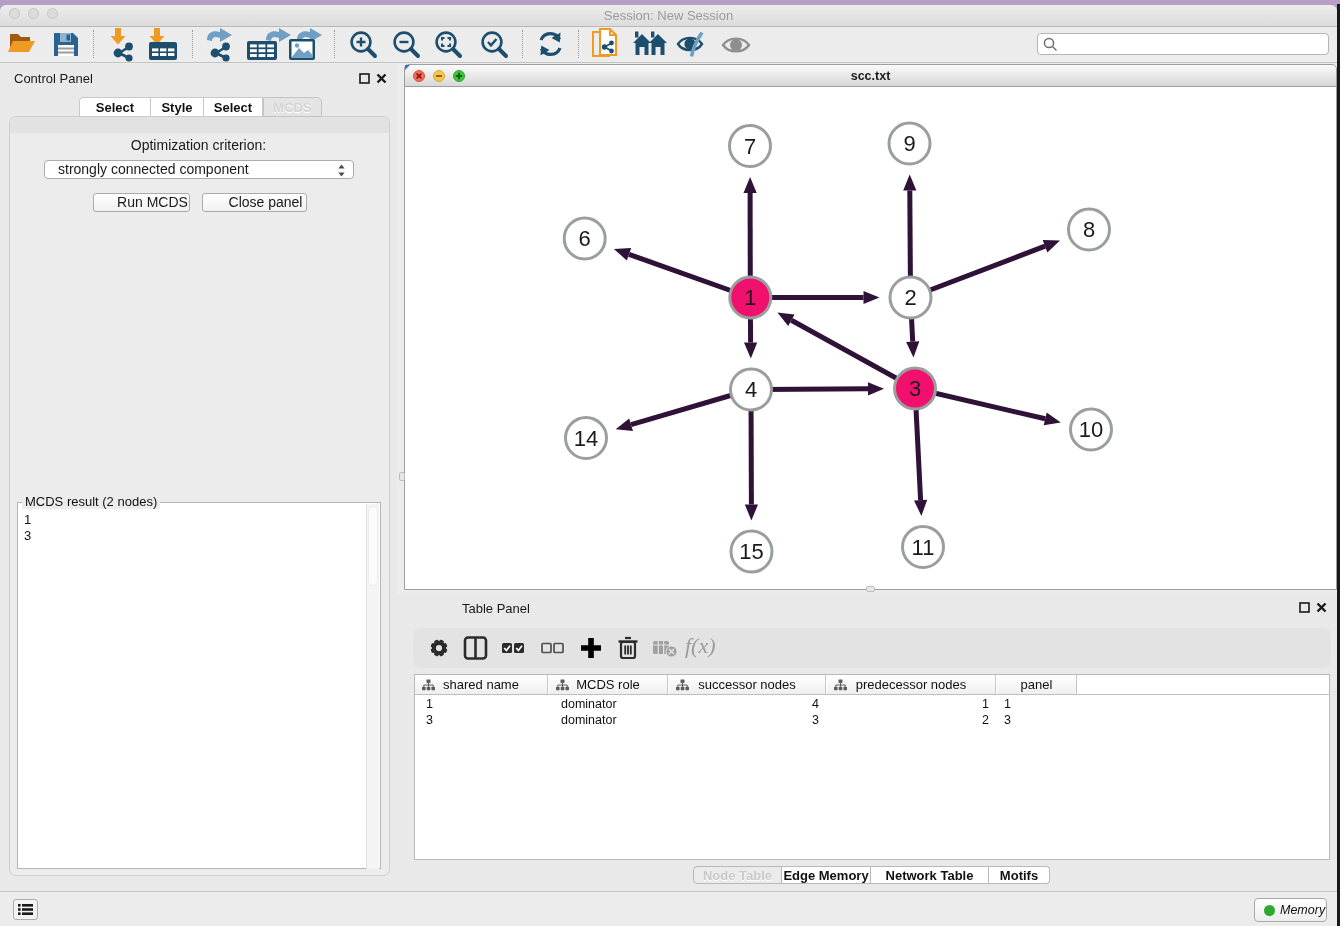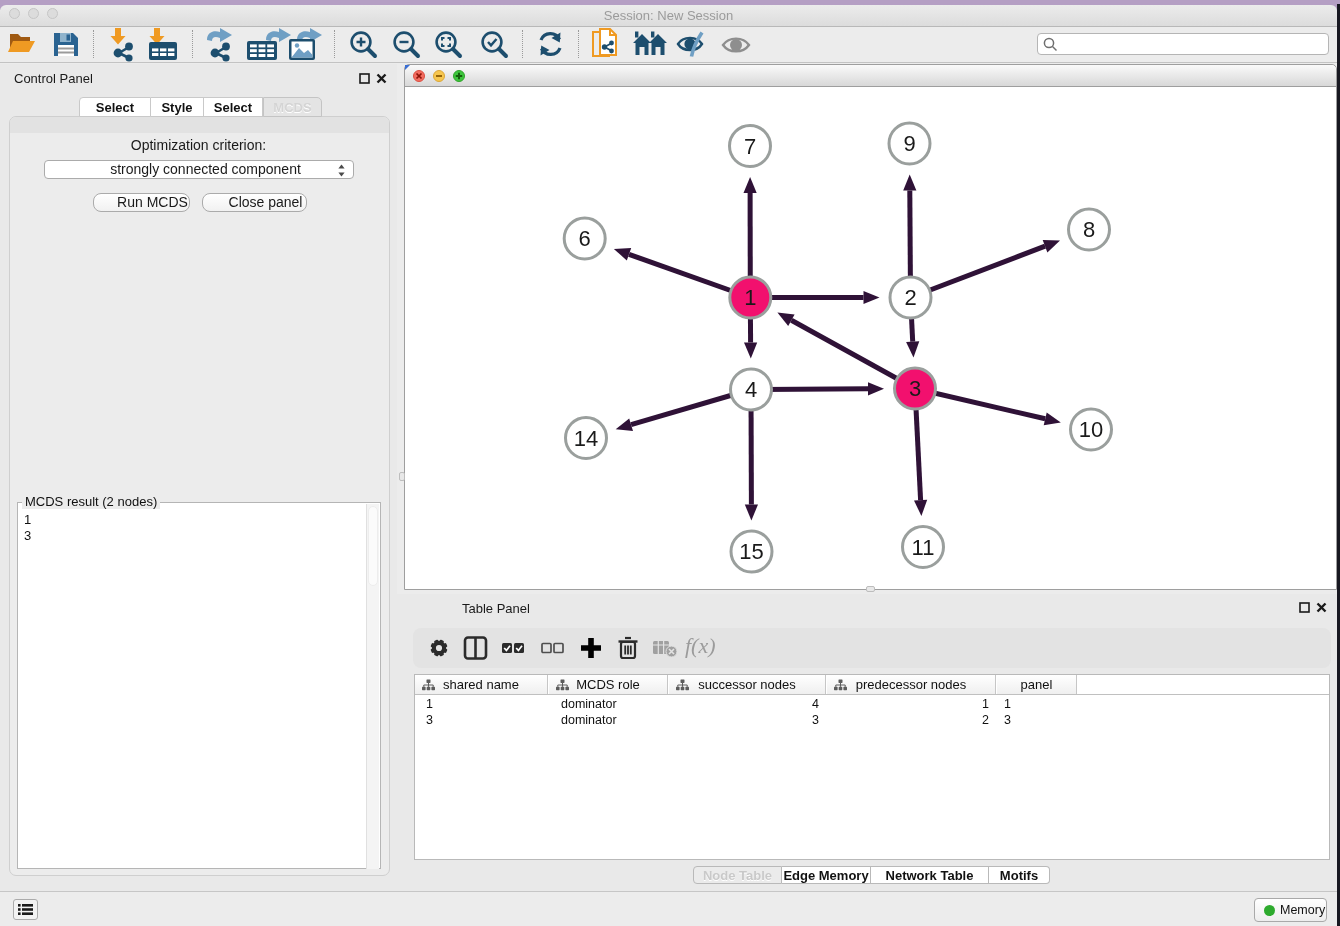--- a/index.html
+++ b/index.html
@@ -13,23 +13,23 @@
 #cp{position:absolute;left:0;top:64px;width:397px;height:827px;background:#e9e9e9;}
 #cpHead{position:absolute;left:14px;top:71px;font-size:13px;color:#1a1a1a;}
 #cpCard{position:absolute;left:9px;top:116px;width:381px;height:760px;background:#ececec;border:1px solid #cfcfcf;border-radius:7px;}
 #cpBand{position:absolute;left:10px;top:117px;width:379px;height:16px;background:#e2e2e2;border-radius:6px 6px 0 0;}
 .tab{position:absolute;top:97px;height:20px;font-size:13px;font-weight:bold;color:#111;background:#fff;border:1px solid #c9c9c9;text-align:center;line-height:19px;}
 #tabN{left:79px;width:72px;border-radius:4px 0 0 0;}
 #tabSt{left:151px;width:53px;border-left:none;}
 #tabSe{left:204px;width:59px;border-left:none;}
 #tabM{left:263px;width:59px;background:#e4e4e4;border:1px solid #c4c4c4;border-radius:0 5px 0 0;color:#d4d4d4;text-shadow:0 1px 0 #fff;}
 #optlab{position:absolute;left:0;top:137px;width:397px;text-align:center;font-size:14px;color:#1a1a1a;}
-#selbox{position:absolute;left:44px;top:160px;width:310px;height:19px;background:#fff;border:1px solid #ababab;border-radius:4px;font-size:14px;color:#1a1a1a;line-height:17px;padding-left:13px;text-align:center;}
+#selbox{position:absolute;left:44px;top:160px;width:310px;height:19px;background:#fff;border:1px solid #ababab;border-radius:4px;font-size:14px;color:#1a1a1a;line-height:17px;padding-left:13px;}
 #selbox svg{position:absolute;right:7px;top:3px;}
-.btn{position:absolute;top:193px;height:19px;background:linear-gradient(#ffffff,#f1f1f1);border:1px solid #ababab;border-radius:8px;font-size:14px;color:#1a1a1a;text-align:center;line-height:17px;padding-left:22px;}
+.btn{position:absolute;top:193px;height:19px;background:linear-gradient(#ffffff,#f1f1f1);border:1px solid #ababab;border-radius:3px;font-size:14px;color:#1a1a1a;text-align:center;line-height:17px;padding-left:22px;}
 #btnRun{left:93px;width:97px;}
 #btnClose{left:202px;width:105px;}
 #fieldset{position:absolute;left:17px;top:502px;width:364px;height:367px;background:#fff;border:1px solid #b5b5b5;}
 #fsscroll{position:absolute;right:1px;top:1px;width:13px;height:365px;background:#f4f4f4;border-left:1px solid #e0e0e0;}
 #fsthumb{position:absolute;left:1px;top:2px;width:10px;height:80px;background:#fbfbfb;border:1px solid #ededed;border-radius:5px;}
 #fslabel{position:absolute;left:22px;top:494px;background:#ececec;padding:0 3px;font-size:13px;color:#111;}
 #fstext{position:absolute;left:24px;top:512px;font-size:13px;color:#111;line-height:16px;}
 #nw{position:absolute;left:404px;top:64px;width:933px;height:526px;border:1px solid #9e9e9e;border-radius:5px 5px 0 0;background:#fff;}
 #nwTitle{position:absolute;left:0;top:0;width:931px;height:22px;background:linear-gradient(#fafafa,#d8d8d8);border-bottom:1px solid #9e9e9e;border-radius:5px 5px 0 0;}
 #nwText{position:absolute;left:0;top:4px;width:931px;text-align:center;font-size:12.5px;font-weight:bold;color:#1c1c1c;}
@@ -50,21 +50,21 @@
 .hic{position:absolute;left:7px;top:4px;}
 #thRow{position:absolute;left:0;top:0;width:914px;height:20px;border-bottom:1px solid #c0c0c0;}
 .td{position:absolute;font-size:12.5px;color:#111;height:16px;line-height:16px;}
 .btab{position:absolute;top:866px;height:18px;background:#fff;border:1px solid #b9b9b9;font-size:13px;font-weight:bold;color:#111;text-align:center;line-height:17px;}
 #bt1{left:693px;width:89px;background:#ebebeb;color:#c9c9c9;text-shadow:0 1px 0 #fff;border-radius:4px 0 0 4px;}
 #bt2{left:782px;width:89px;border-left:none;}
 #bt3{left:871px;width:118px;border-left:none;}
 #bt4{left:989px;width:61px;border-left:none;border-radius:0 4px 4px 0;}
 #status{position:absolute;left:0;top:891px;width:1337px;height:35px;background:#ececec;border-top:1px solid #c6c6c6;}
 #listbtn{position:absolute;left:13px;top:899px;width:25px;height:21px;background:#f2f2f2;border:1px solid #ababab;border-radius:3px;}
-#membtn{position:absolute;left:1254px;top:898px;width:73px;height:24px;background:linear-gradient(#ffffff,#ededed);border:1px solid #a9a9a9;border-radius:4px;font-size:12.5px;color:#111;}
+#membtn{position:absolute;left:1254px;top:898px;width:73px;height:24px;background:linear-gradient(#ffffff,#ededed);border:1px solid #a9a9a9;border-radius:4px;font-size:12.5px;color:#111;font-style:italic;}
 #membtn .dot{position:absolute;left:9px;top:6px;width:11px;height:11px;border-radius:50%;background:#2daa2d;}
 #membtn .mt{position:absolute;left:25px;top:4px;}
 </style></head>
 <body>
 <div id="purple"></div>
 <div id="titlebar">
   <div class="tl" style="left:9px"></div>
     <div class="tl" style="left:28px"></div>
     <div class="tl" style="left:47px"></div>
   <div id="titletext">Session: New Session</div>
@@ -249,20 +249,21 @@
     <div class="mtl" id="mtlY">
         <svg width="8" height="8">
           <path d="M1 4 H7" stroke="#95650a" stroke-width="2"></path>
         </svg>
       </div>
     <div class="mtl" id="mtlG">
         <svg width="8" height="8">
           <path d="M4 0.8 V7.2 M0.8 4 H7.2" stroke="#135e0b" stroke-width="2"></path>
         </svg>
       </div>
+    <div id="nwText">scc.txt</div>
     <div id="bluecorner"></div>
   </div>
   <div id="canvas"><svg width="931" height="502" viewBox="0 0 931 502" font-family="Liberation Sans, sans-serif">
         <line x1="345.3" y1="210.5" x2="345.1" y2="106.0" stroke="#2f1237" stroke-width="5"></line>
         <polygon points="345.1,90.0 351.7,106.0 338.5,106.0" fill="#2f1237"></polygon>
         <line x1="345.3" y1="210.5" x2="224.0" y2="167.3" stroke="#2f1237" stroke-width="5"></line>
         <polygon points="208.9,161.9 226.2,161.1 221.8,173.5" fill="#2f1237"></polygon>
         <line x1="345.3" y1="210.5" x2="458.5" y2="210.5" stroke="#2f1237" stroke-width="5"></line>
         <polygon points="474.5,210.5 458.5,217.1 458.5,203.9" fill="#2f1237"></polygon>
         <line x1="345.3" y1="210.5" x2="345.6" y2="255.5" stroke="#2f1237" stroke-width="5"></line>

